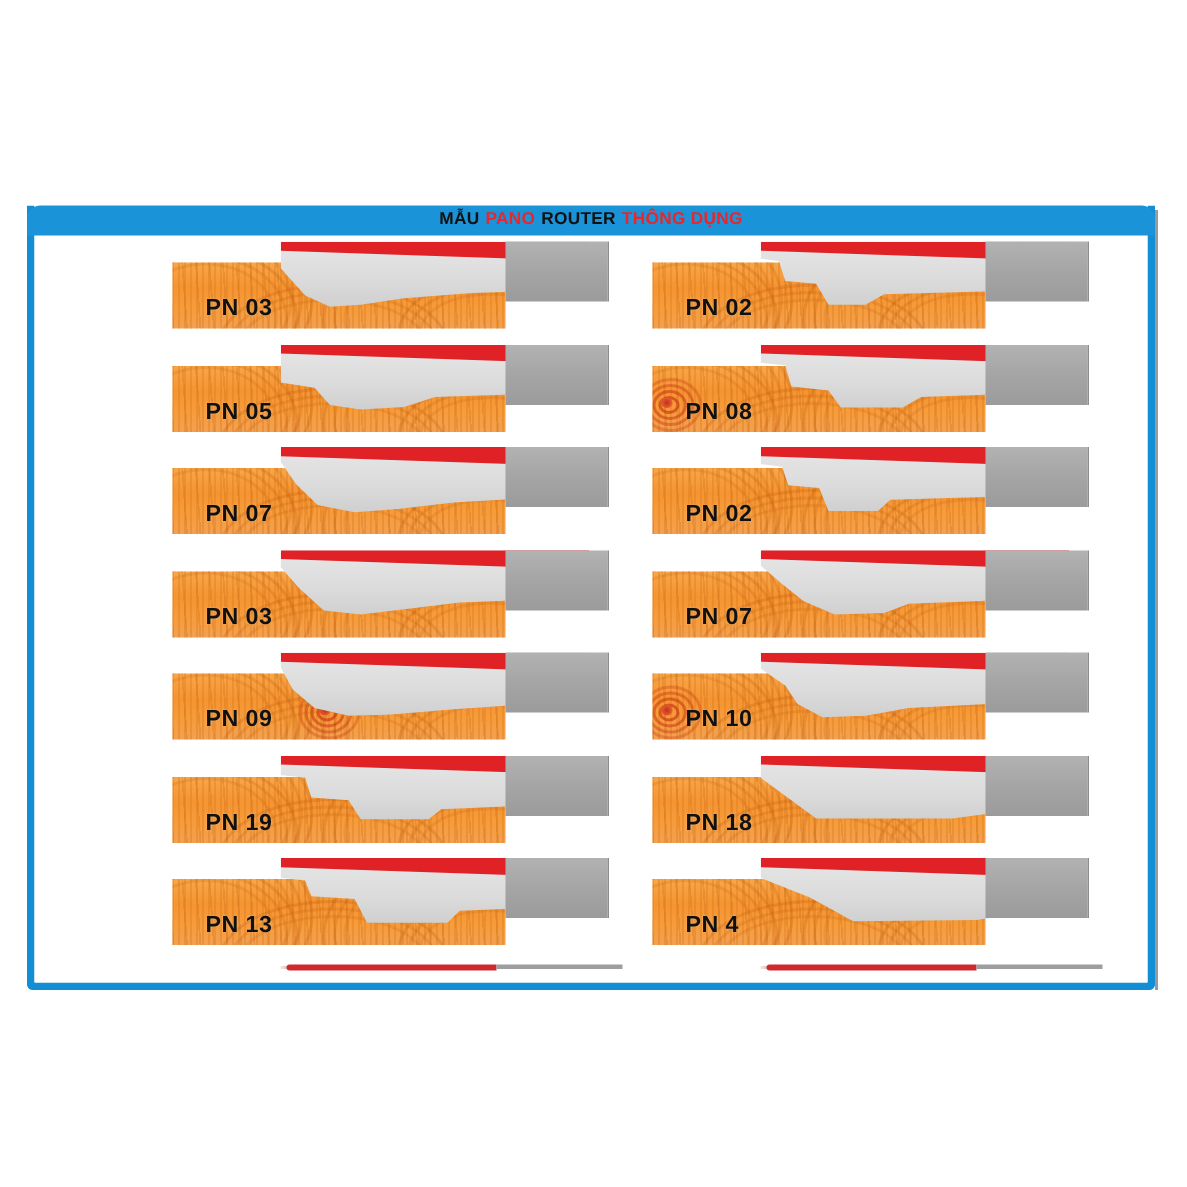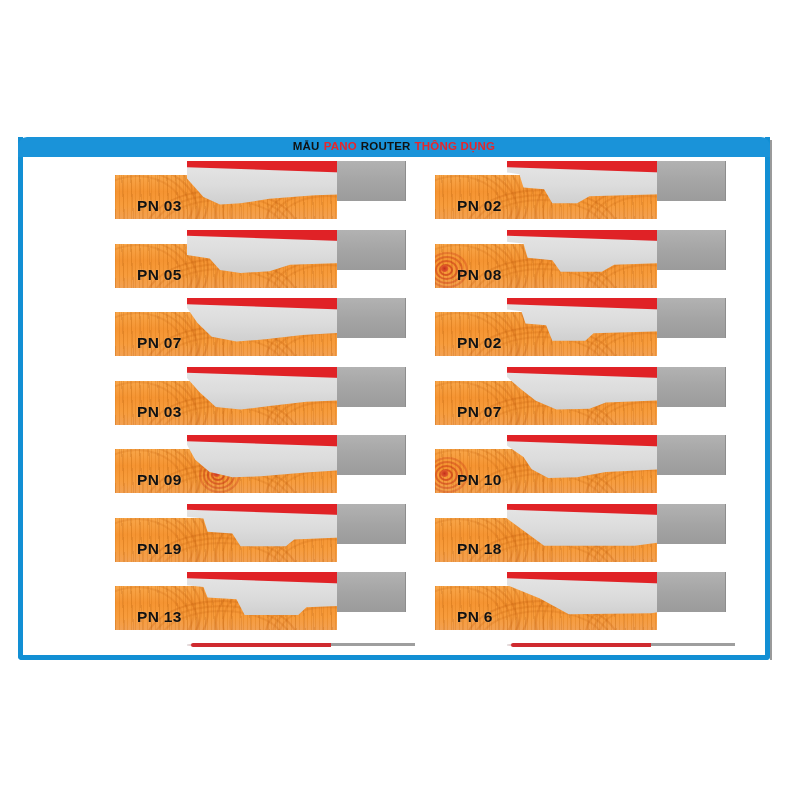--- a/index.html
+++ b/index.html
@@ -506,21 +506,21 @@
               <div class="ring" style="left: 114px; top: -10px; width: 142px; height: 90px; opacity: 0.39;"></div>
               <div class="ring" style="left: 150px; top: 10px; width: 120px; height: 70px; opacity: 0.55;"></div>
               <div class="ring" style="left: 157px; top: 15px; width: 106px; height: 60px; opacity: 0.47;"></div>
               <div class="ring" style="left: 164px; top: 20px; width: 92px; height: 50px; opacity: 0.39;"></div>
             </div>
             <div class="profile" style="clip-path: polygon(0% 0%, 100% 0%, 100% 72%, 70% 94%, 30% 96%, 16% 60%, 0% 30%);">
               <div class="body"></div>
               <div class="redtop" style="clip-path: polygon(0% 0%, 100% 0%, 100% 30%, 0% 14%);"></div>
             </div>
             <div class="toolbody"></div>
-            <div class="label">PN 6</div>
+            <div class="label">PN 4</div>
           </div>
         </div>
         <div class="row partial">
           <div class="cell left">
             <div class="tip">
               <div class="f"></div>
               <div class="r"></div>
               <div class="g"></div>
             </div>
           </div>

